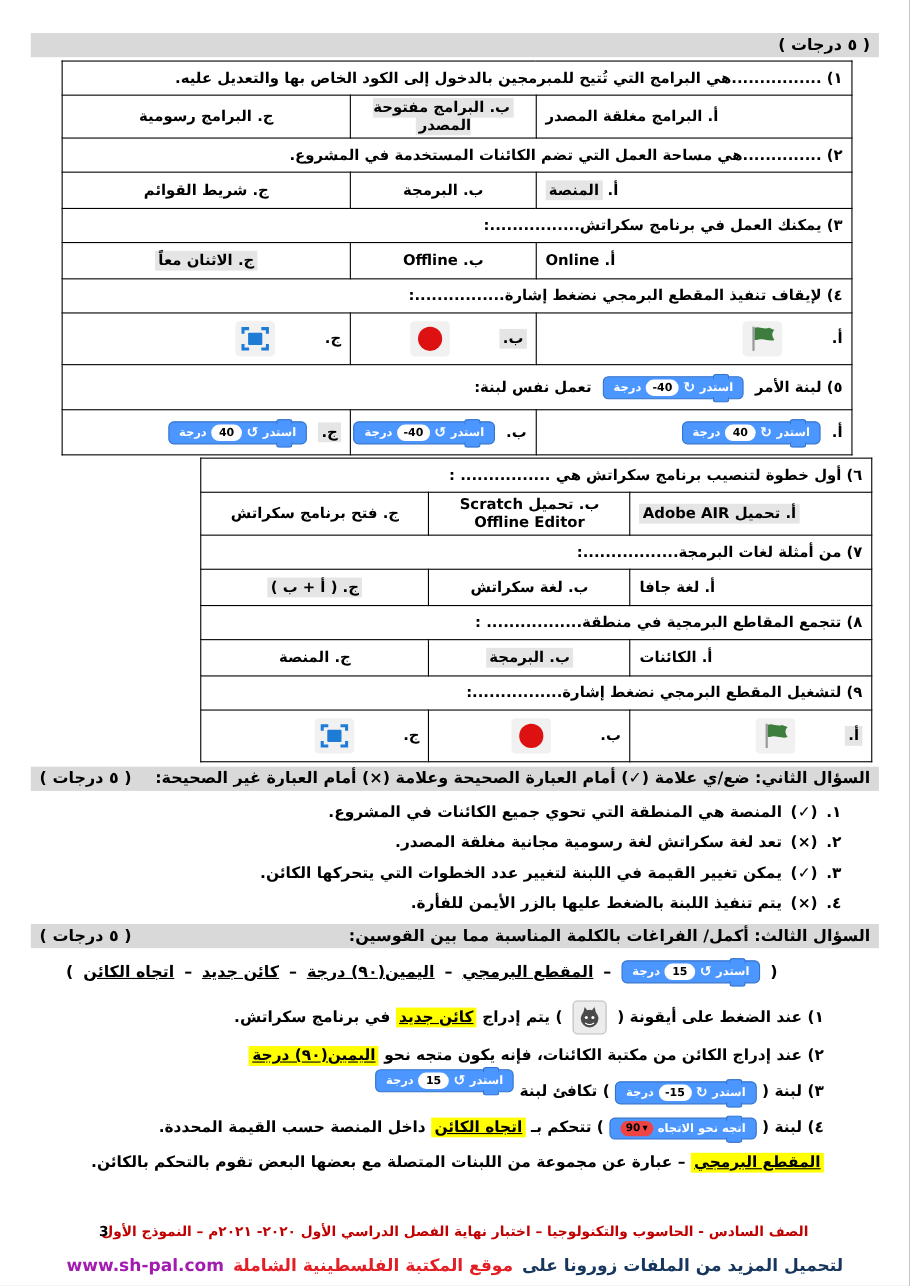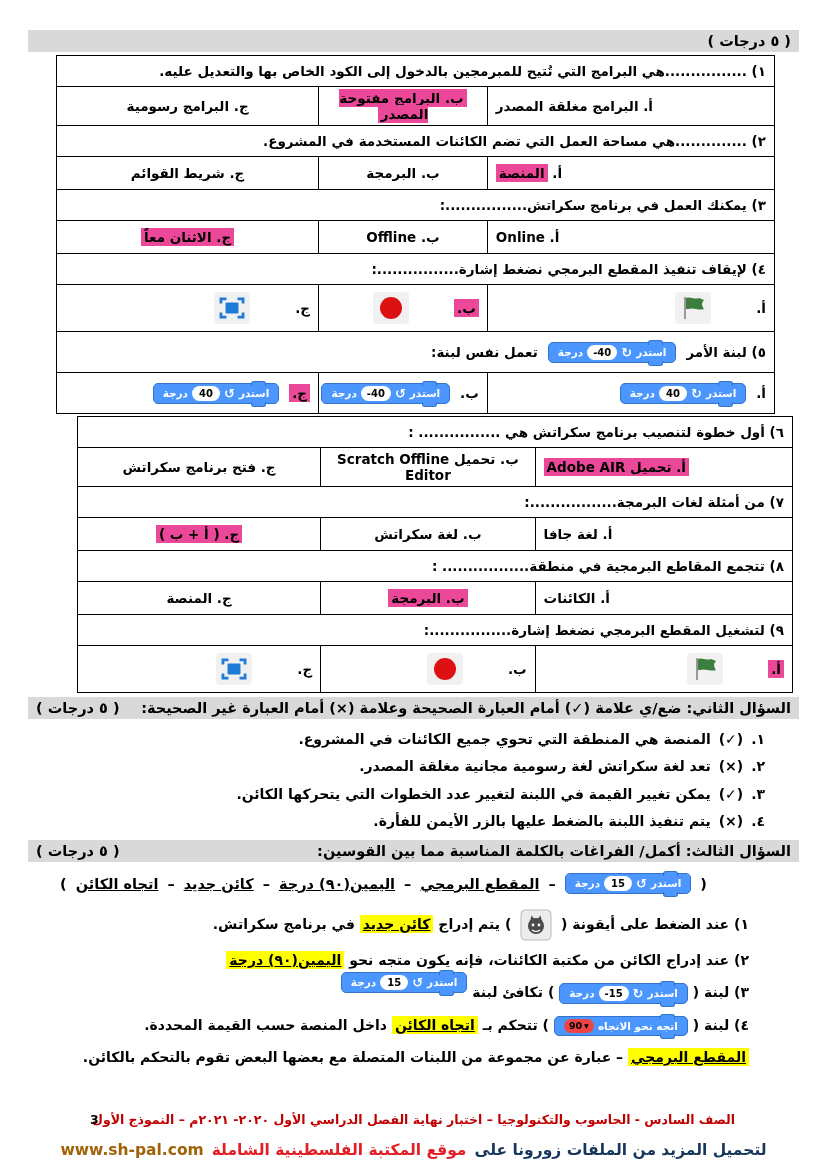--- a/index.html
+++ b/index.html
@@ -10,30 +10,30 @@
     color:#000;
   }
   
   .qheader{background:#d9d9d9;display:flex;justify-content:space-between;align-items:center;
     padding:3px 8px;font-weight:bold;font-size:14.5px;margin-bottom:3px;}
   .qheader .pts{white-space:nowrap;}
   
   table{border-collapse:collapse;table-layout:fixed;font-size:13.5px;font-weight:bold;}
   td{border:1px solid #000;padding:3px 8px;vertical-align:middle;}
   .t1{width:719px;margin:0 24px 2px 0;border-radius:13px;}
-  .t2{width:716px;margin:0 6px 0 0;}
+  .t2{width:611px;margin:0 6px 0 0;}
   .r-stem td{height:24px;}
   .r-opt td{height:26px;}
   .r-icon td{height:40px;}
   .r-block td{height:34px;}
   .cell-a{text-align:left;}
   .cell-bc{text-align:center;}
   .optflex{display:flex;align-items:center;gap:45px;}
   .optflex.tight{gap:10px;}
-  .hl{background:#ec4899;padding:1px 3px;}
+  .hl{background:#e5e5e5;padding:1px 3px;}
   .uhl{background:#ffff00;font-weight:bold;text-decoration:underline;padding:1px 3px;}
   .uword{font-weight:bold;text-decoration:underline;}
   
   .sblock{display:inline-flex;align-items:center;gap:4px;background:#4c97ff;border:1px solid #3373cc;
     border-radius:5px;padding:2px 9px;color:#fff;font-size:10.5px;font-weight:bold;position:relative;
     white-space:nowrap;line-height:1.4;}
   .sblock::before{content:"";position:absolute;top:-3px;right:12px;width:13px;height:4px;background:#4c97ff;border:1px solid #3373cc;border-bottom:none;border-radius:3px 3px 0 0;}
   .sblock::after{content:"";position:absolute;bottom:-4px;right:12px;width:13px;height:4px;background:#4c97ff;border:1px solid #3373cc;border-top:none;border-radius:0 0 3px 3px;}
   .sblock .oval{background:#ffffff;color:#000;border-radius:10px;padding:0 6px;direction:ltr;
     font-size:10px;min-width:16px;text-align:center;line-height:1.5;}
@@ -54,21 +54,21 @@
   .s3items{padding:2px 50px 0 10px;font-size:14px;font-weight:bold;}
   .s3items .item{margin:7px 0;line-height:1.8;}
   .caticon{vertical-align:middle;margin:0 4px;}
   
   .footer{margin-top:auto;padding-bottom:10px;}
   .f-line1{position:relative;text-align:center;color:#c00000;font-size:12.5px;font-weight:bold;margin-bottom:14px;}
   .f-page{position:absolute;left:62px;top:0;color:#000;}
   .f-line2{text-align:center;font-size:15.5px;font-weight:bold;display:flex;justify-content:center;gap:8px;align-items:baseline;}
   .f-visit{color:#17365d;}
   .f-site{color:#e31e24;}
-  .f-url{color:#a16207;direction:ltr;}
+  .f-url{color:#a21caf;direction:ltr;}
 </style>
 </head>
 <body>
 
 <div class="page">
 
   <div class="qheader">
     <span class="pts">( ٥ درجات )</span>
   </div>
 

